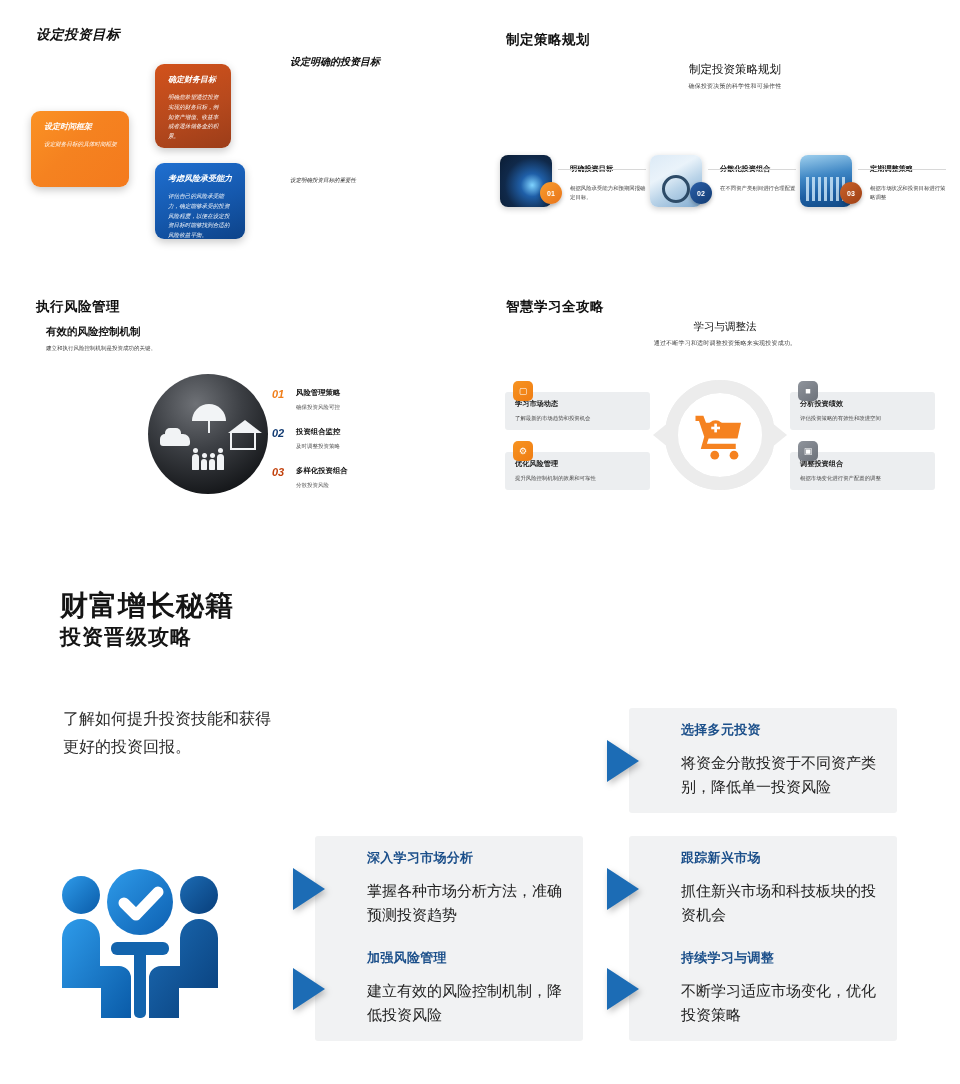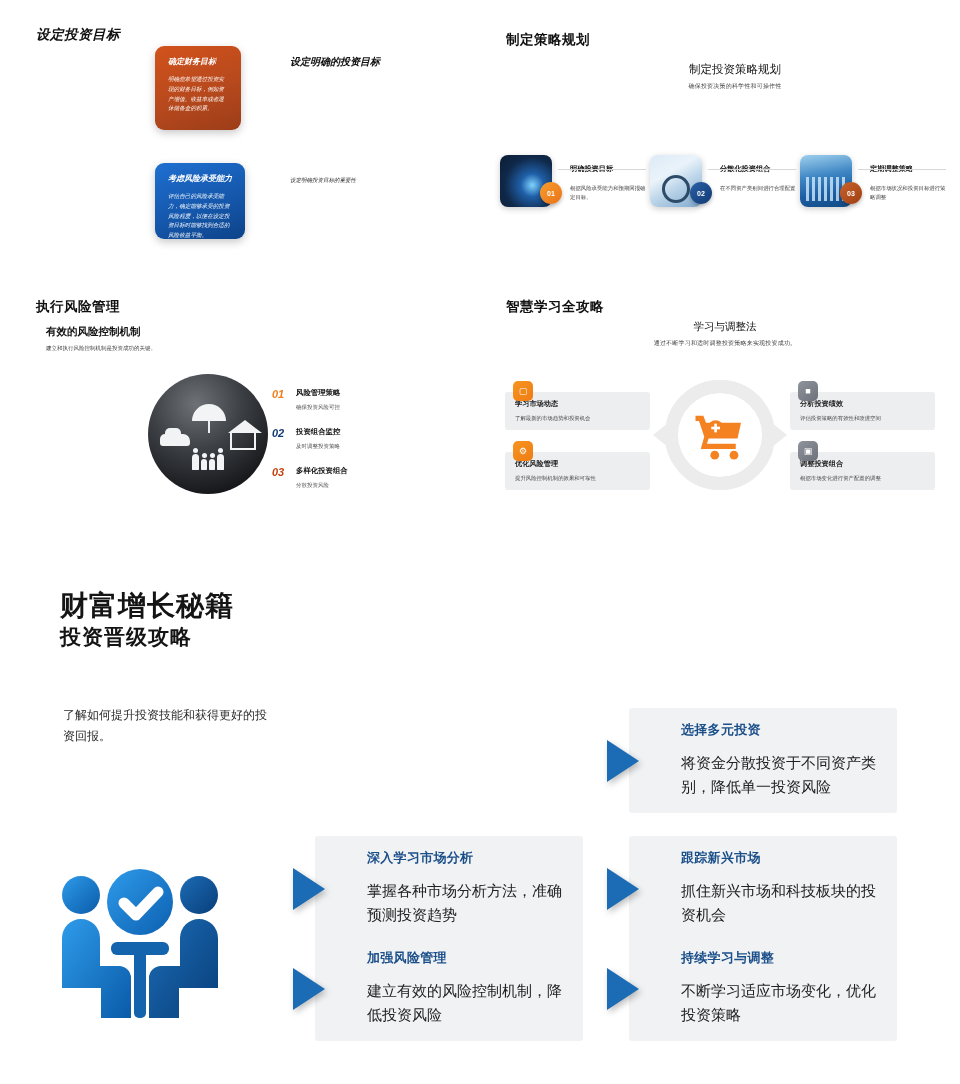--- a/index.html
+++ b/index.html
@@ -31,21 +31,21 @@
     box-shadow: 0 3px 9px rgba(0,0,0,.22);
   }
   .card .c-title { font-size: 8px; font-weight: bold; line-height: 1.3; }
   .card .c-body  { font-size: 5.6px; line-height: 1.72; margin-top: 8px; opacity: .96; }
 
   #card-time {
     left: 31px; top: 111px; width: 98px; height: 76px;
     background: linear-gradient(135deg,#fb9224 0%, #f58220 45%, #f47a1d 100%);
   }
   #card-fin {
-    left: 155px; top: 46px; width: 86px; height: 84px;
+    left: 155px; top: 64px; width: 76px; height: 84px;
     background: linear-gradient(160deg,#d2521b 0%, #b7491d 55%, #9c3d19 100%);
   }
   #card-risk {
     left: 155px; top: 163px; width: 90px; height: 76px;
     background: linear-gradient(160deg,#1f6fd0 0%, #1558ad 55%, #0d4389 100%);
   }
   #p1-right-title { position:absolute; left: 290px; top: 55px; font-size: 10px; font-weight: bold; color:#111; }
   #p1-right-sub { position:absolute; left: 290px; top: 177px; font-size: 5.5px; color:#333; }
 
   
@@ -167,21 +167,21 @@
   #cyc .arrowL { left:-12px; top: 42px; border-right: 16px solid #ececec; }
   #cyc .arrowR { right:-12px; top: 42px; border-left: 16px solid #ececec; }
   #cyc .cart {
     position:absolute; left: 27px; top: 30px; width: 56px; height: 50px; color:#f58220;
   }
 
   
   #hero { position:absolute; left:0; top: 555px; width: 960px; height: 529px; }
   #hero-h1 { position:absolute; left: 60px; top: 32px; font-size: 28px; font-weight: bold; letter-spacing: 1px; color:#141414; }
   #hero-h2 { position:absolute; left: 60px; top: 68px; font-size: 21px; font-weight: bold; letter-spacing: 1px; color:#141414; }
-  #hero-p  { position:absolute; left: 63px; top: 150px; width: 215px; font-size: 12px; line-height: 1.75; color:#2b2b2b; }
+  #hero-p  { position:absolute; left: 63px; top: 150px; width: 215px; font-size: 16px; line-height: 1.75; color:#2b2b2b; }
 
   #teamicon { position:absolute; left: 40px; top: 305px; width: 200px; height: 175px; }
 
   .fcard {
     position:absolute; background:#f1f2f3; border-radius: 3px;
     padding: 13px 18px 14px 52px;
   }
   .fcard .ft { font-size: 13px; font-weight: bold; color:#1b4f8a; letter-spacing:.3px;}
   .fcard .fb { font-size: 15px; color:#222; margin-top: 12px; line-height:1.6; }
   .ftri {
@@ -197,20 +197,24 @@
   #f5 { left: 629px; top: 381px; width: 268px; }
 </style>
 </head>
 <body>
 
 <div class="page">
 
   <section class="panel" id="panel1">
     <div class="panel-title">设定投资目标</div>
 
+    <div class="card" id="card-time">
+      <div class="c-title">设定时间框架</div>
+      <div class="c-body">设定财务目标的具体时间框架</div>
+    </div>
 
     <div class="card" id="card-fin">
       <div class="c-title">确定财务目标</div>
       <div class="c-body">明确您希望通过投资实现的财务目标，例如资产增值、收益率或者退休储备金的积累。</div>
     </div>
 
     <div class="card" id="card-risk">
       <div class="c-title">考虑风险承受能力</div>
       <div class="c-body">评估自己的风险承受能力，确定能够承受的投资风险程度，以便在设定投资目标时能够找到合适的风险收益平衡。</div>
     </div>

